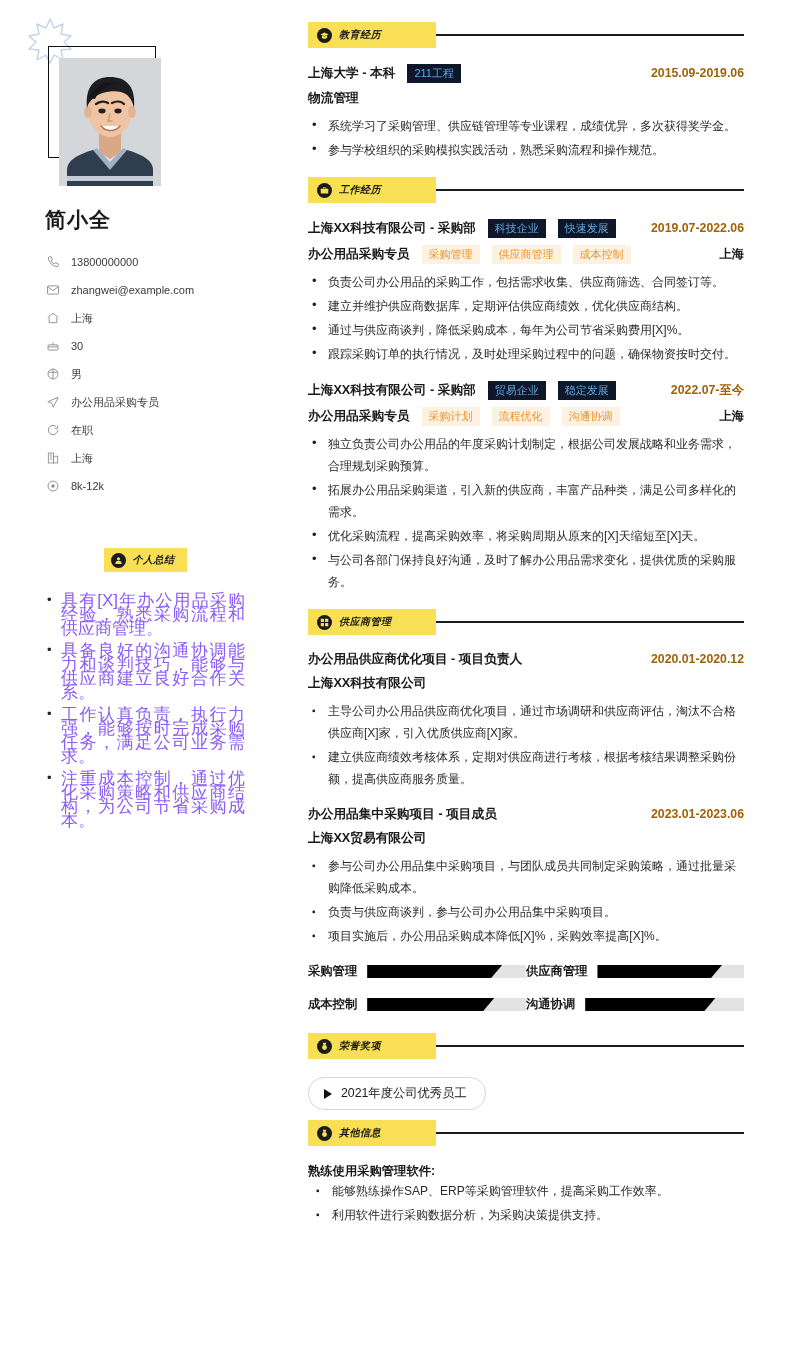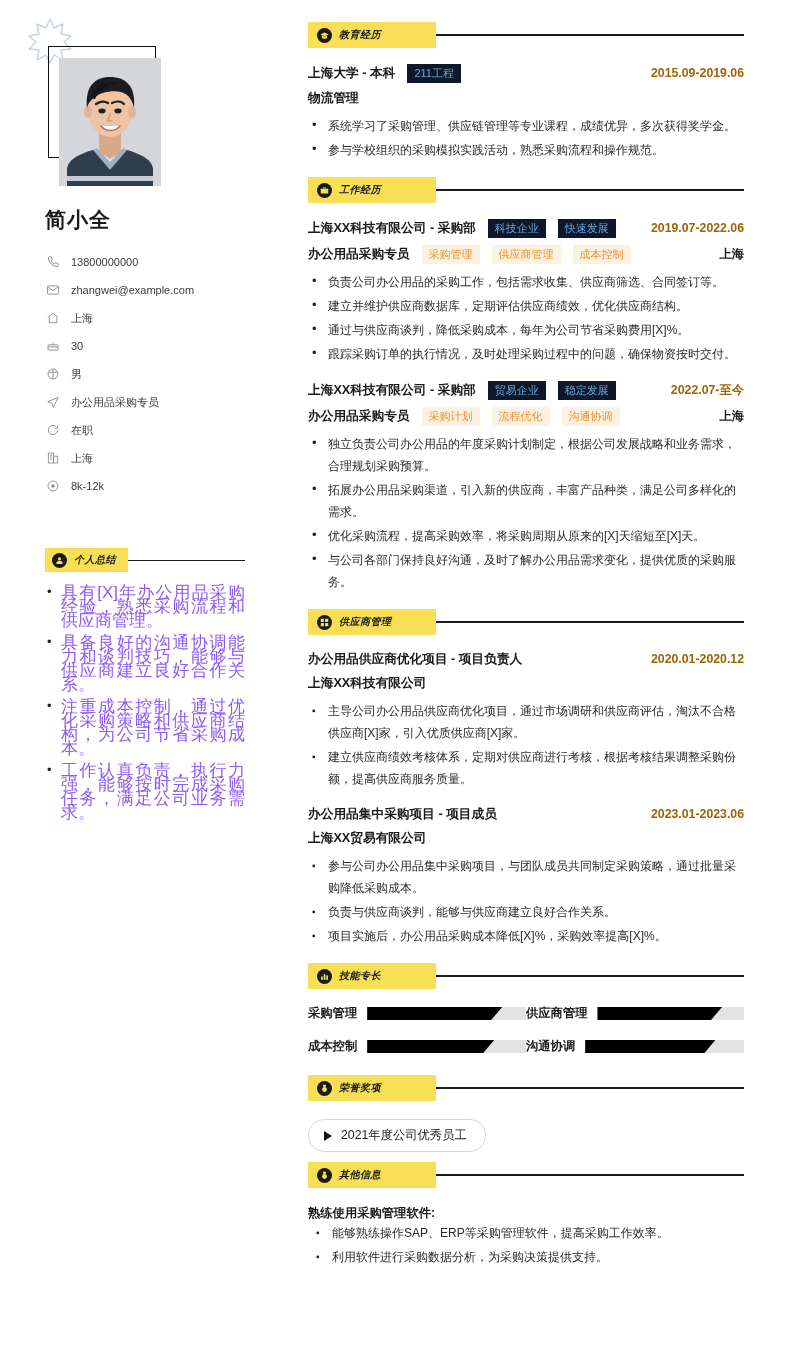--- a/index.html
+++ b/index.html
@@ -49,21 +49,21 @@
     width: 16px; height: 16px; margin-right: 10px;
     flex: 0 0 16px; display: flex; align-items: center; justify-content: center;
     color: #8d8d8d;
   }
   .contact-icon svg { display: block; }
 
   
   .side-section { margin: 48px 0 0 45px; width: 200px; }
   .side-head {
     display: flex; align-items: center;
-    position: relative; height: 24px; margin-bottom: 14px;
+    position: relative; height: 24px; margin-bottom: 22px; flex-direction: column;
   }
   .side-head .hl {
     display: inline-flex; align-items: center;
     background: #F8DF55; height: 24px; padding: 0 12px 0 7px;
   }
   .side-head .rule {
     flex: 1; height: 1px; background: #1a1a1a; margin-left: 0px;
   }
   .badge-icon {
     width: 15px; height: 15px; border-radius: 50%;
@@ -289,22 +289,22 @@
                 <path d="M3.5 21 a8.5 8.5 0 0 1 17 0 Z"></path>
               </svg>
           </span>
           <span class="head-title">个人总结</span>
         </span>
         <span class="rule"></span>
       </div>
       <ul class="side-list">
         <li>具有[X]年办公用品采购经验，熟悉采购流程和供应商管理。</li>
         <li>具备良好的沟通协调能力和谈判技巧，能够与供应商建立良好合作关系。</li>
+        <li>工作认真负责，执行力强，能够按时完成采购任务，满足公司业务需求。</li>
         <li>注重成本控制，通过优化采购策略和供应商结构，为公司节省采购成本。</li>
-        <li>工作认真负责，执行力强，能够按时完成采购任务，满足公司业务需求。</li>
       </ul>
     </div>
   </aside>
 
   <main class="main">
 
     <section class="section">
       <div class="sec-head">
         <span class="hl">
           <span class="badge-icon">
@@ -420,40 +420,27 @@
       </div>
 
       <div class="entry">
         <div class="row-line">
           <span class="row-title">办公用品集中采购项目 - 项目成员</span>
           <span class="row-date">2023.01-2023.06</span>
         </div>
         <div class="line-major">上海XX贸易有限公司</div>
         <ul class="bullets sq">
           <li>参与公司办公用品集中采购项目，与团队成员共同制定采购策略，通过批量采购降低采购成本。</li>
-          <li>负责与供应商谈判，能够与供应商建立良好合作关系。</li>
+          <li>负责与供应商谈判，参与公司办公用品集中采购项目。</li>
           <li>项目实施后，办公用品采购成本降低[X]%，采购效率提高[X]%。</li>
         </ul>
       </div>
     </section>
 
     <section class="section">
-      <div class="sec-head">
-        <span class="hl">
-          <span class="badge-icon">
-            <svg width="9" height="9" viewBox="0 0 24 24" fill="currentColor">
-                <rect x="3" y="12" width="4.5" height="9"></rect>
-                <rect x="9.8" y="6" width="4.5" height="15"></rect>
-                <rect x="16.6" y="9" width="4.5" height="12"></rect>
-              </svg>
-          </span>
-          <span class="head-title">技能专长</span>
-        </span>
-        <span class="rule"></span>
-      </div>
 
       <div class="skills-grid">
         <div class="skill">
           <span class="skill-name">采购管理</span>
           <span class="skill-bar">
             <span class="skill-fill" style="width: 85%; clip-path: polygon(0px 0px, 100% 0px, calc(100% - 11px) 100%, 0px 100%);"></span>
           </span>
         </div>
         <div class="skill">
           <span class="skill-name">供应商管理</span>

